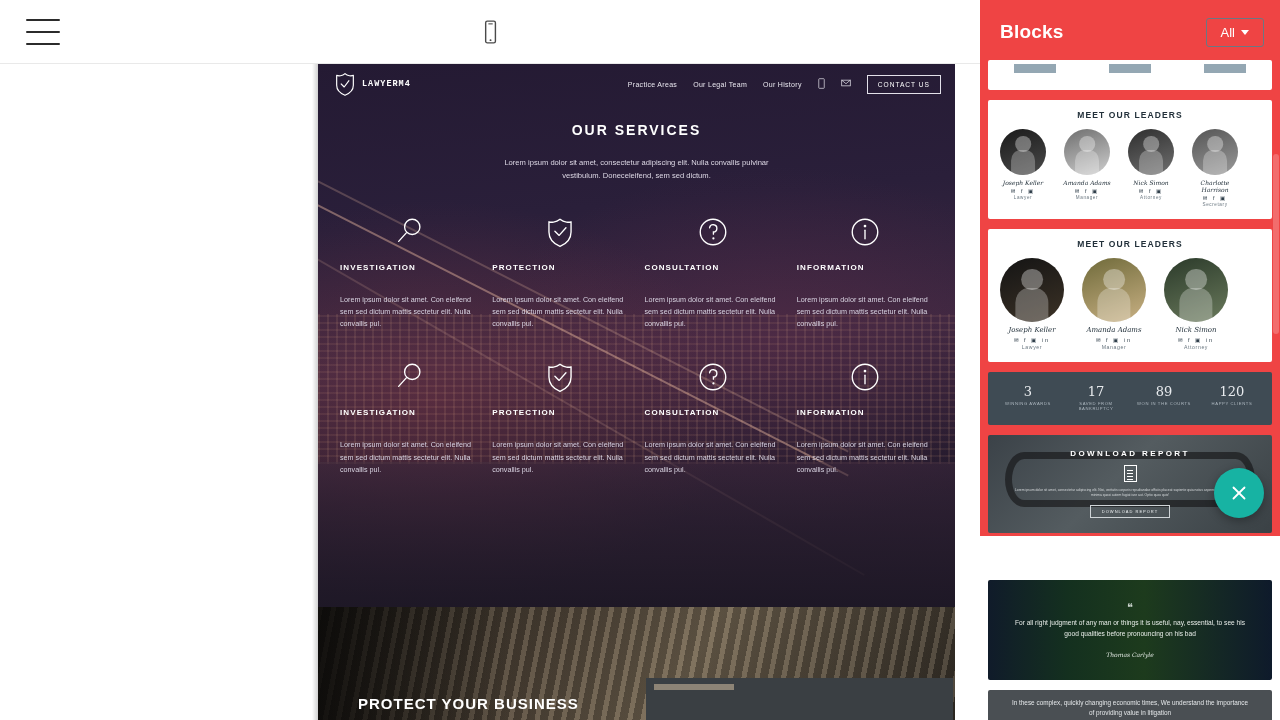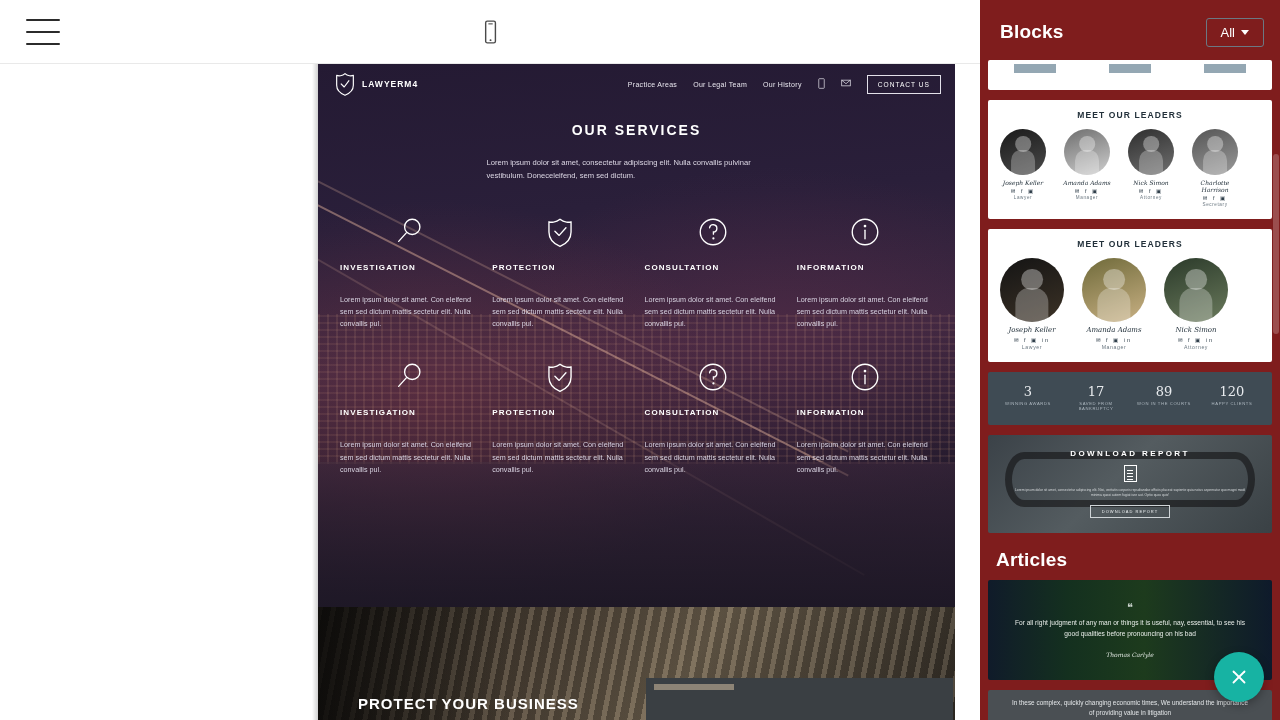--- a/index.html
+++ b/index.html
@@ -27,22 +27,22 @@
   .toolbar-center {
     position: absolute; left: 0; right: 0; top: 0; height: 64px;
     display: flex; align-items: center; justify-content: center;
     pointer-events: none;
   }
   .device-btn { pointer-events: auto; cursor: pointer; width: 40px; height: 40px;
     display: flex; align-items: center; justify-content: center; }
 
   
   .panel {
-    position: absolute; right: 0; top: 0; width: 300px; height: 720px;
-    background: #7f1d1d;
+    position: absolute; right: 0; top: 0; width: 300px; height: 536px;
+    background: #ef4444;
   }
   .panel-head {
     height: 64px; display: flex; align-items: center; justify-content: space-between;
     padding: 0 16px 0 20px;
   }
   .panel-title { color: #ffffff; font-size: 19px; font-weight: bold; letter-spacing: .2px; }
   .filter-btn {
     background: transparent; border: 1px solid #6b7883; color: #ffffff;
     font-size: 13px; padding: 6px 14px; border-radius: 3px; cursor: pointer;
     font-family: "Liberation Sans", sans-serif;
@@ -147,21 +147,21 @@
 
   
   .canvas { position: absolute; left: 0; top: 64px; width: 980px; height: 656px;
     background: #ffffff; }
   .preview { position: absolute; left: 318px; top: 0; width: 637px; height: 656px;
     overflow: hidden; background: #1b1527; }
 
   
   .site-nav { position: absolute; left: 0; top: 0; width: 637px; height: 40px;
     display: flex; align-items: center; z-index: 6; }
-  .brand { display: flex; align-items: center; gap: 7px; margin-left: 17px; }
+  .brand { display: flex; align-items: center; gap: 7px; margin-left: 17px; font-family: Liberation Mono, monospace; }
   .shield { width: 20px; height: 25px; }
   .brand-name { color: #ffffff; font-size: 8.5px; font-weight: bold; letter-spacing: 1px; }
   .nav-right { margin-left: auto; display: flex; align-items: center;
     gap: 16px; margin-right: 14px; }
   .nav-link { color: #e9e7ef; font-size: 7px; letter-spacing: .3px; cursor: pointer; }
   .nav-ic { color: #e9e7ef; font-size: 9px; cursor: pointer; }
   .contact-btn { border: 1px solid #e3e1ea; color: #ffffff; font-size: 6.6px;
     letter-spacing: 1px; padding: 5px 10px; cursor: pointer; }
 
   
@@ -178,21 +178,21 @@
     background:
       repeating-linear-gradient(90deg, rgba(255,200,150,.12) 0 2px, transparent 2px 9px),
       repeating-linear-gradient(0deg, rgba(255,190,140,.10) 0 2px, transparent 2px 7px);
     opacity: .8;
   }
   .water { position: absolute; left: 0; right: 0; top: 398px; height: 145px;
     background: linear-gradient(180deg, rgba(60,40,60,.55), rgba(30,24,38,.9)); }
   .svc-wrap { position: absolute; inset: 0; z-index: 4; }
   .svc-title { text-align: center; color: #ffffff; font-size: 14px; font-weight: bold;
     letter-spacing: 2px; margin-top: 58px; }
-  .svc-sub { color: #ded9e6; font-size: 7.6px; line-height: 1.75;
+  .svc-sub { text-align: center; color: #ded9e6; font-size: 7.6px; line-height: 1.75;
     max-width: 300px; margin: 18px auto 0; }
   .svc-grid { display: flex; margin-top: 28px; padding: 0 14px; }
   .svc-grid.row2 { margin-top: 26px; }
   .svc { flex: 1; text-align: left; padding: 0 8px; }
   .svc-ic { height: 42px; display: flex; align-items: center; justify-content: center; }
   .svc-ic svg { width: 34px; height: 34px; }
   .svc-name { color: #ffffff; font-size: 8px; font-weight: bold; letter-spacing: 1.1px;
     margin-top: 10px; }
   .svc-desc { color: #d9d4e2; font-size: 7.2px; line-height: 1.7; margin-top: 22px; }
 

